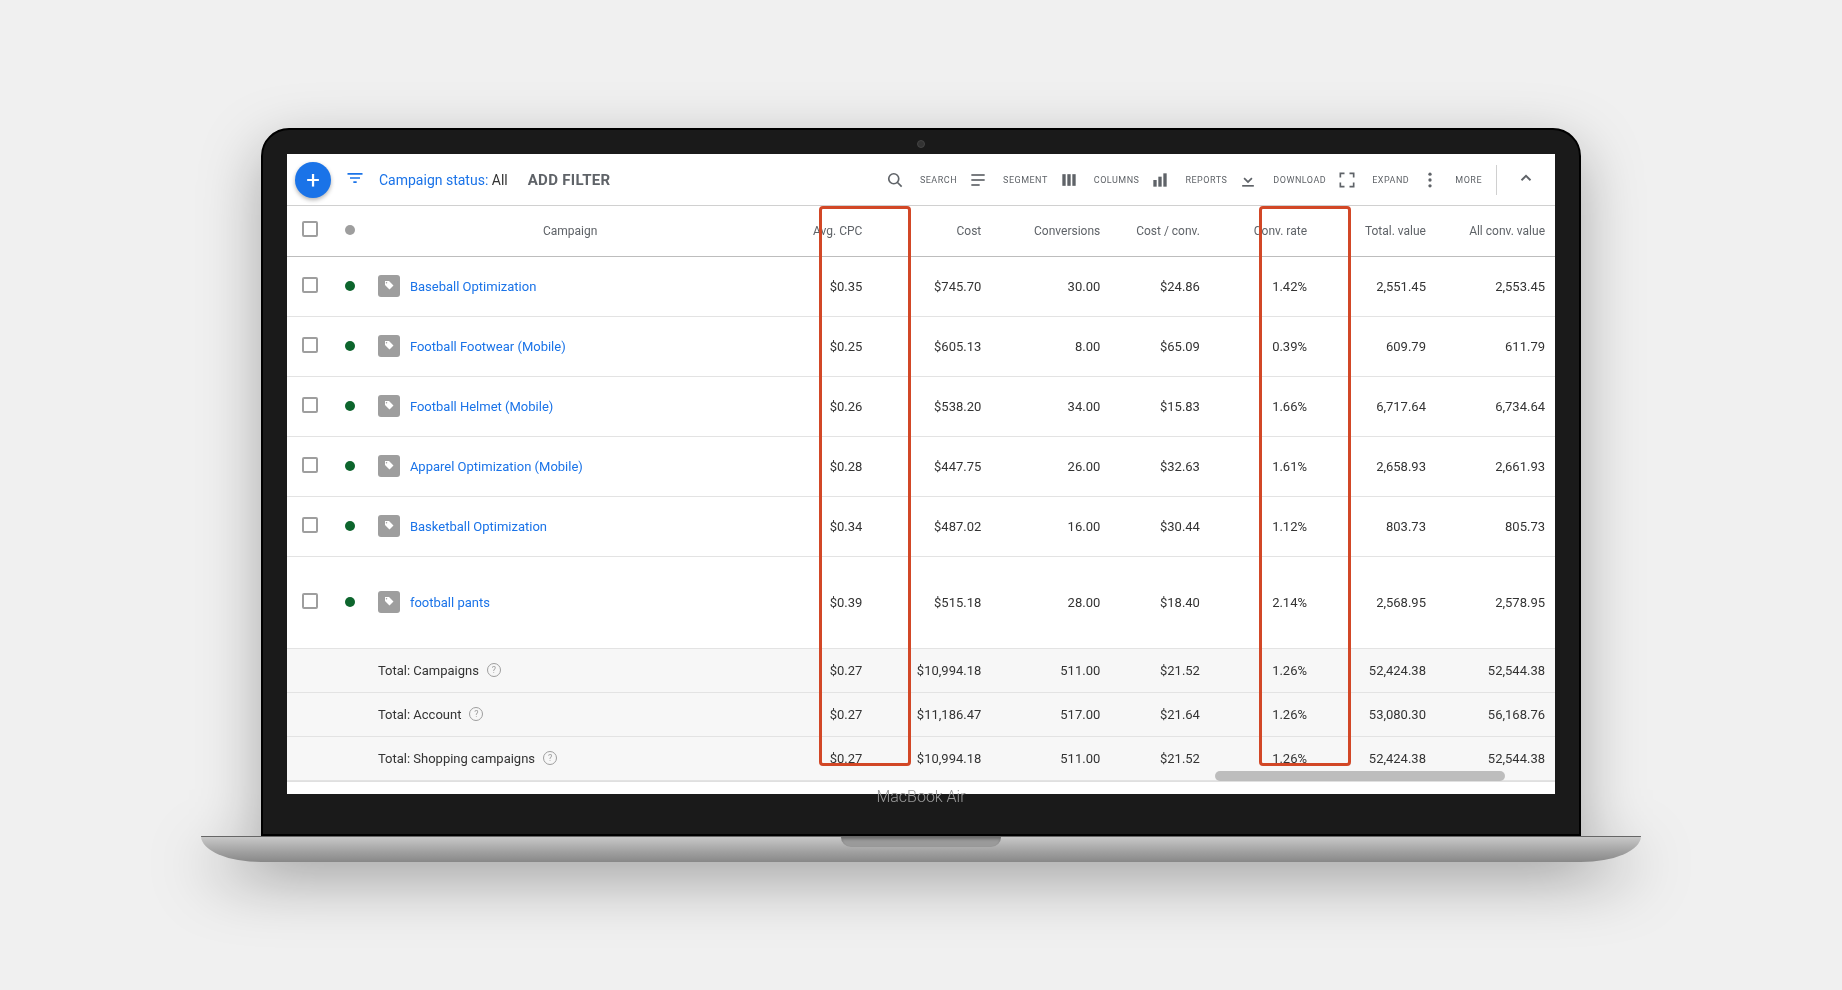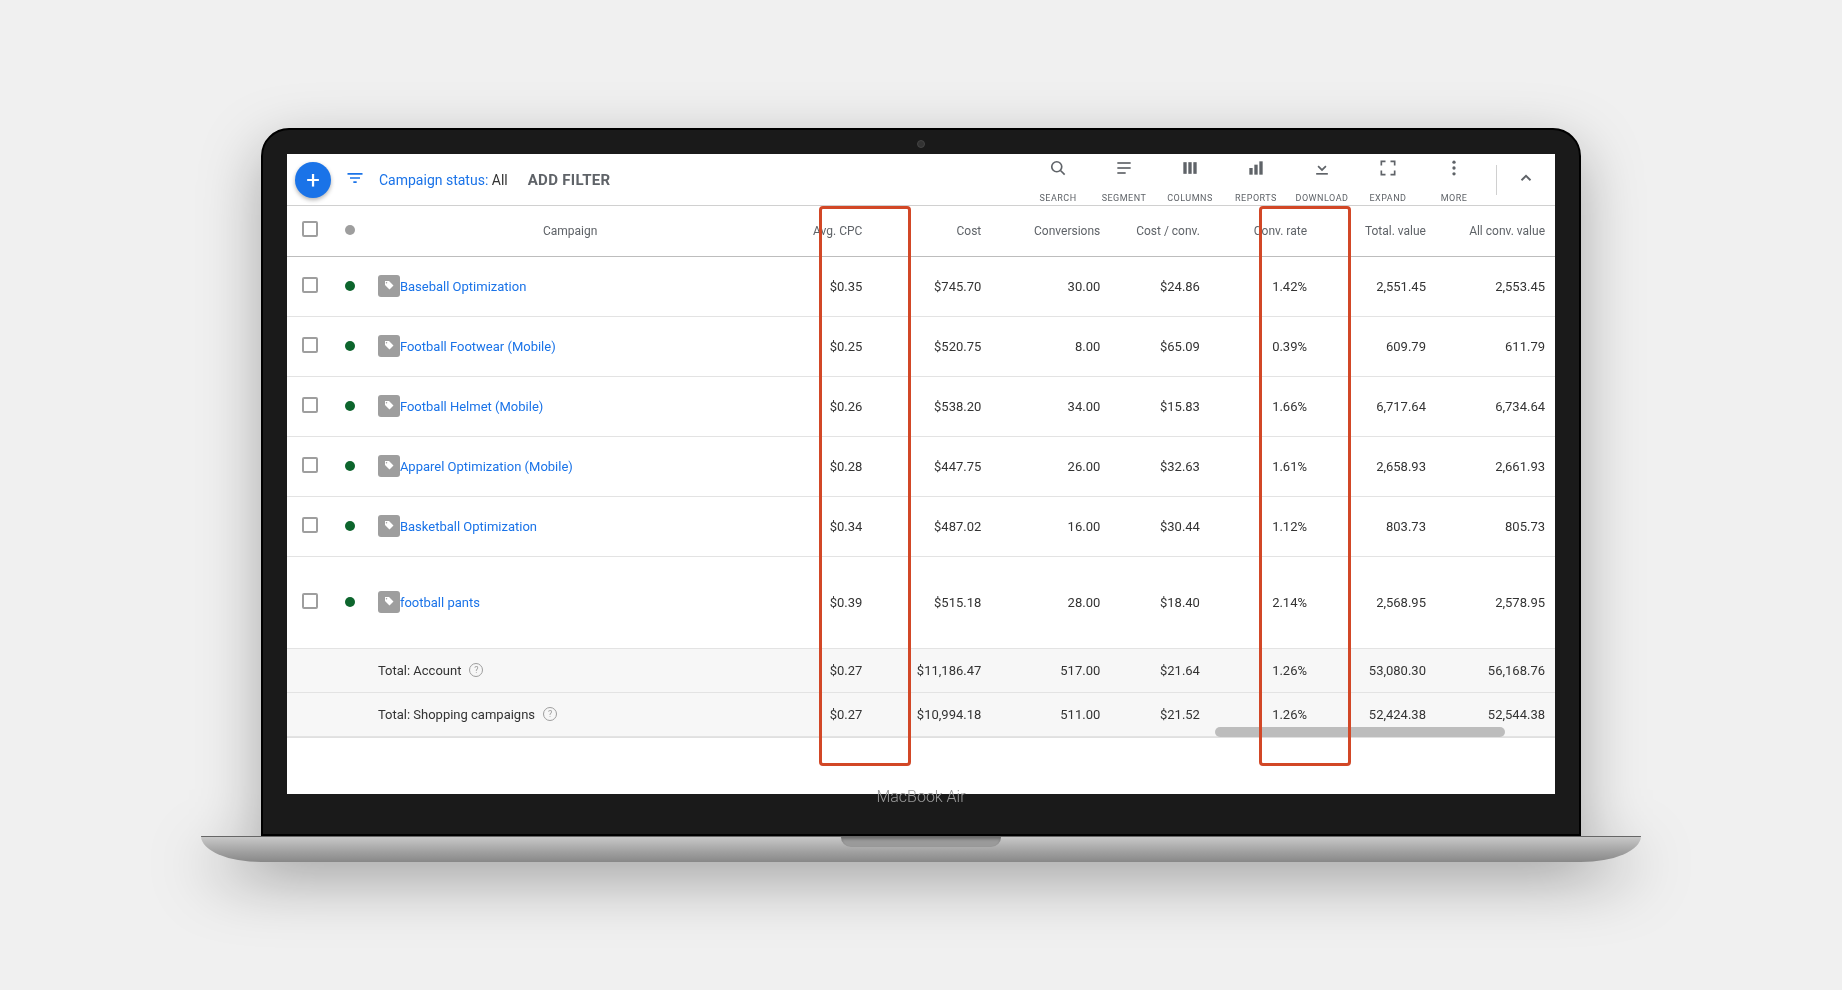--- a/index.html
+++ b/index.html
@@ -68,21 +68,21 @@
     display: flex; align-items: center; justify-content: center;
     font-size: 24px; font-weight: 400; cursor: pointer;
     box-shadow: 0 2px 4px rgba(0,0,0,0.3);
   }
   .filter-icon { color: #1a73e8; cursor: pointer; padding: 4px; }
   .status-label { color: #1a73e8; font-size: 14px; }
   .status-all { color: #333; }
   .add-filter { color: #5f6368; font-size: 15px; font-weight: 700; letter-spacing: .3px; cursor: pointer; margin-left: 10px; }
   .spacer { flex: 1; }
   .tool-btn {
-    display: flex; flex-direction: column; align-items: center;
+    display: flex; flex-direction: row; align-items: center;
     gap: 14px; color: #5f6368; cursor: pointer; min-width: 56px;
   }
   .tool-btn .ico { width: 22px; height: 22px; display:flex; align-items:center; justify-content:center; }
   .tool-label { font-size: 9px; letter-spacing: .5px; }
   .divider-v { width:1px; height:30px; background:#d0d0d0; margin:0 4px; }
   .chevron-collapse { color:#5f6368; cursor:pointer; padding:6px; }
 
   
   .table-scroll { position: relative; }
   table { width: 100%; border-collapse: collapse; }
@@ -111,21 +111,21 @@
   .col-rate { width:90px; }
   .col-convval { width:100px; }
   .col-allval { width:100px; }
   .chk {
     width:16px; height:16px; border:2px solid #9e9e9e; border-radius:2px;
     display:inline-block; cursor:pointer;
   }
   .status-dot { width:10px; height:10px; border-radius:50%; display:inline-block; }
   .status-enabled { background:#0d652d; }
   .status-gray { background:#9e9e9e; }
-  .camp-link { color:#1a73e8; display:flex; align-items:center; }
+  .camp-link { color:#1a73e8; display:flex; align-items:center; gap:10px; }
   .tag-icon {
     width:22px; height:22px; background:#9e9e9e; border-radius:3px;
     display:inline-flex; align-items:center; justify-content:center;
   }
   .tag-icon svg { fill:#fff; }
   tr.sum td { background:#f7f7f7; height:44px; }
   .sum-label { display:flex; align-items:center; gap:8px; }
   .help-circle {
     width:14px; height:14px; border:1.3px solid #9e9e9e; border-radius:50%;
     color:#9e9e9e; display:inline-flex; align-items:center; justify-content:center;
@@ -291,21 +291,21 @@
                   <span class="camp-link">
                     <span class="tag-icon">
                       <svg width="12" height="12" viewBox="0 0 24 24">
                         <path d="M21 11l-9-9H4v8l9 9 8-8zM7 7a1.5 1.5 0 110-3 1.5 1.5 0 010 3z"></path>
                       </svg>
                     </span>
                     <span>Football Footwear (Mobile)</span>
                   </span>
                 </td>
                 <td class="col-avgcpc">$0.25</td>
-                <td class="col-cost">$520.75</td>
+                <td class="col-cost">$605.13</td>
                 <td class="col-conv">8.00</td>
                 <td class="col-costconv">$65.09</td>
                 <td class="col-rate">0.39%</td>
                 <td class="col-convval">609.79</td>
                 <td class="col-allval">611.79</td>
               </tr>
               <tr>
                 <td class="col-check"><span class="chk"></span></td>
                 <td class="col-status"><span class="status-dot status-enabled"></span></td>
                 <td class="col-campaign">
@@ -384,20 +384,34 @@
                 <td class="col-avgcpc">$0.39</td>
                 <td class="col-cost">$515.18</td>
                 <td class="col-conv">28.00</td>
                 <td class="col-costconv">$18.40</td>
                 <td class="col-rate">2.14%</td>
                 <td class="col-convval">2,568.95</td>
                 <td class="col-allval">2,578.95</td>
               </tr>
             </tbody>
           <tbody id="totals-body">
+              <tr class="sum">
+                <td class="col-check"></td>
+                <td class="col-status"></td>
+                <td class="col-campaign">
+                  <span class="sum-label">Total: Campaigns <span class="help-circle">?</span></span>
+                </td>
+                <td class="col-avgcpc">$0.27</td>
+                <td class="col-cost">$10,994.18</td>
+                <td class="col-conv">511.00</td>
+                <td class="col-costconv">$21.52</td>
+                <td class="col-rate">1.26%</td>
+                <td class="col-convval">52,424.38</td>
+                <td class="col-allval">52,544.38</td>
+              </tr>
               <tr class="sum">
                 <td class="col-check"></td>
                 <td class="col-status"></td>
                 <td class="col-campaign">
                   <span class="sum-label">Total: Account <span class="help-circle">?</span></span>
                 </td>
                 <td class="col-avgcpc">$0.27</td>
                 <td class="col-cost">$11,186.47</td>
                 <td class="col-conv">517.00</td>
                 <td class="col-costconv">$21.64</td>

